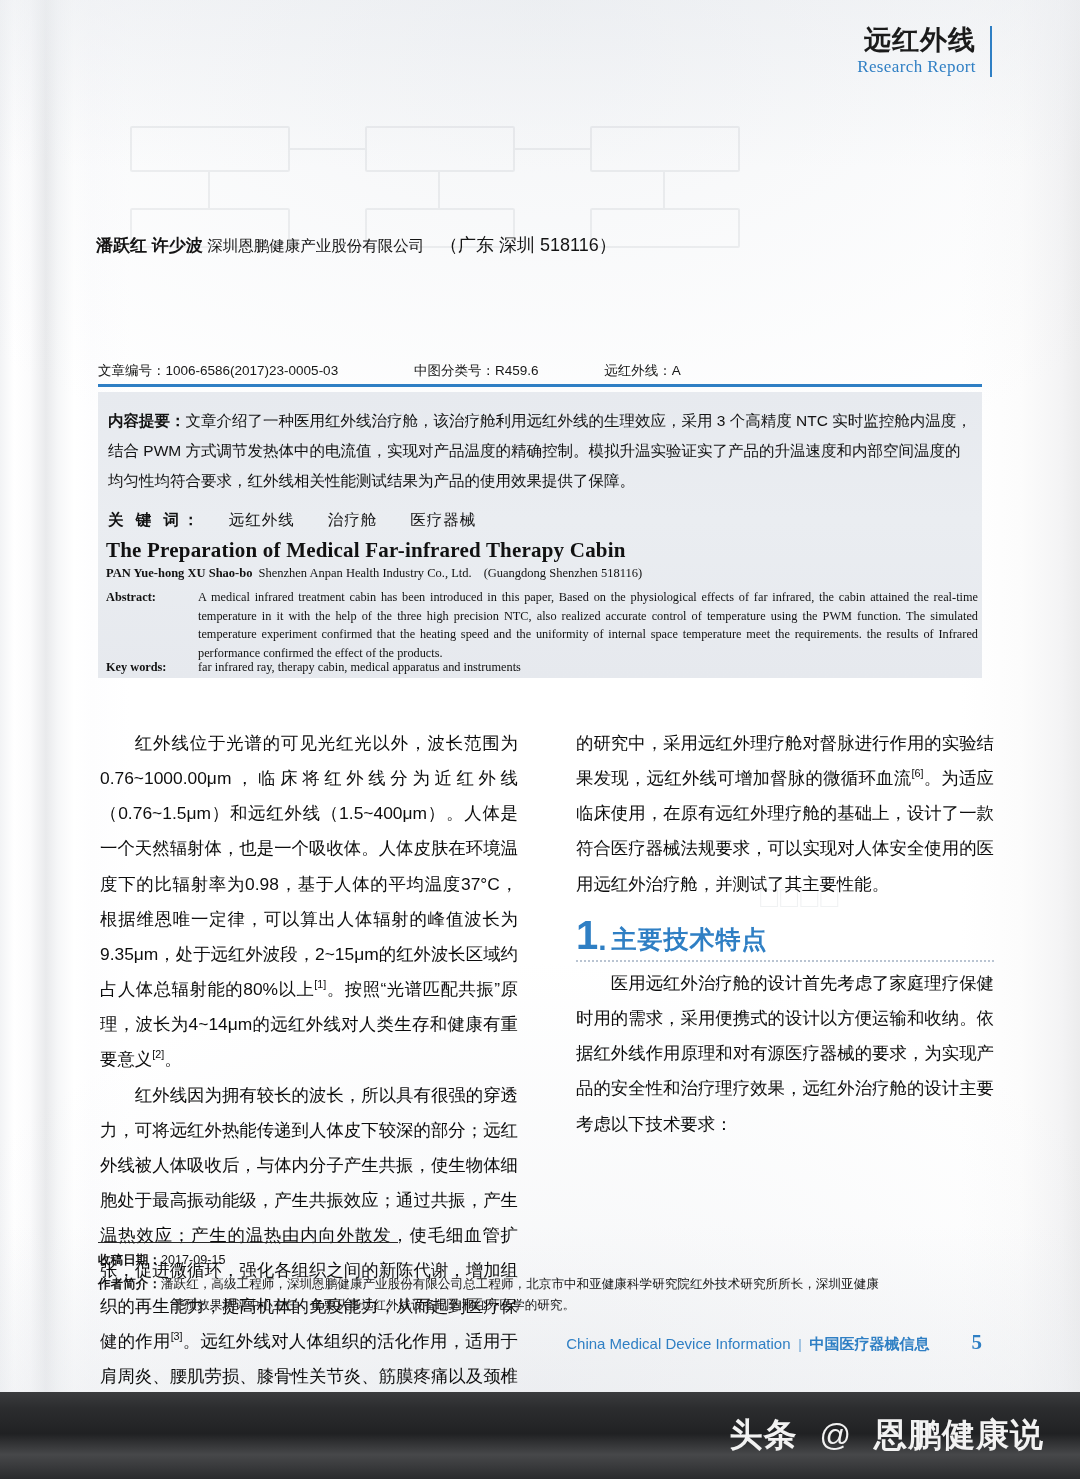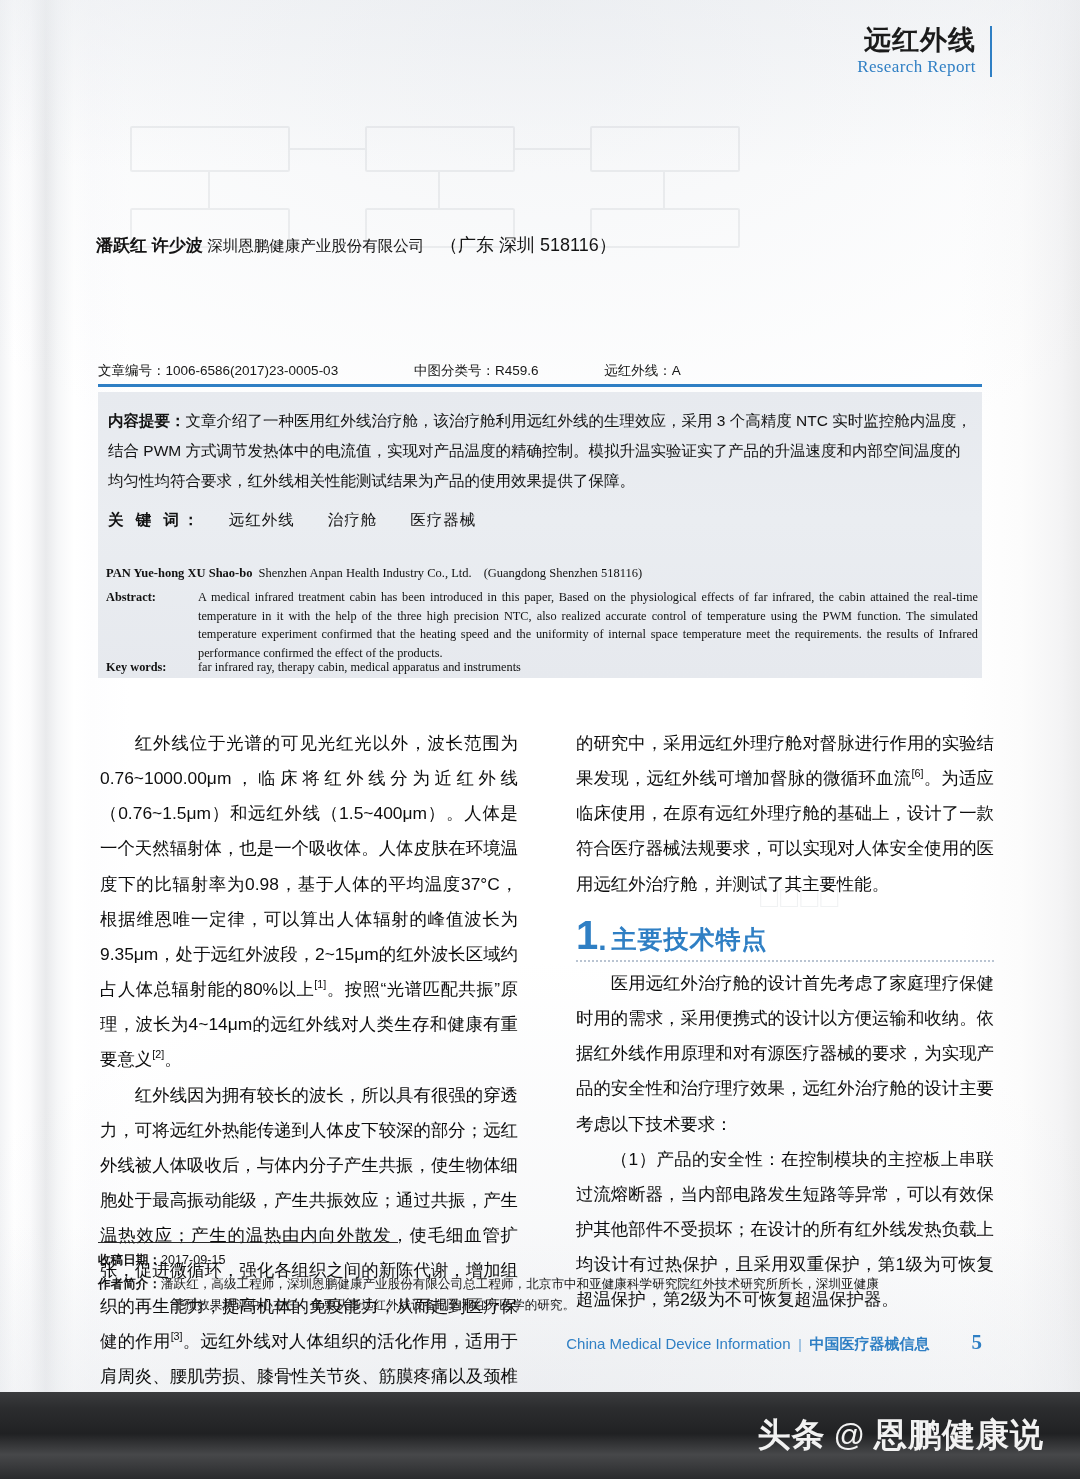--- a/index.html
+++ b/index.html
@@ -204,21 +204,21 @@
   #wm-bar{
     position:absolute; left:0; top:1392px; width:1080px; height:87px;
     background:
       linear-gradient(180deg,#3b3c3e 0%, #2c2d2f 18%, #202123 48%, #47484a 72%, #2a2b2d 100%);
     display:flex; align-items:center; justify-content:flex-end;
     padding-right:36px;
   }
   #wm-bar .wm-text{
     font-family:"Liberation Sans","DejaVu Sans",sans-serif;
     color:#f2f2f2; font-size:33px; font-weight:bold; letter-spacing:1px;
-    display:flex; align-items:center; gap:8px;
+    display:flex; align-items:center; gap:22px;
   }
   #wm-bar .wm-at{ font-weight:normal; font-size:31px; }
 </style>
 </head>
 <body>
 
 <div id="page-sheet">
 
   <div id="scan-tone"></div>
 
@@ -266,20 +266,21 @@
     <div id="abstract-box">
 
       <div class="cn-abs">
         <span class="lbl">内容提要：</span><span class="body" style="display:inline; text-indent:0;">文章介绍了一种医用红外线治疗舱，该治疗舱利用远红外线的生理效应，采用 3 个高精度 NTC 实时监控舱内温度，结合 PWM 方式调节发热体中的电流值，实现对产品温度的精确控制。模拟升温实验证实了产品的升温速度和内部空间温度的均匀性均符合要求，红外线相关性能测试结果为产品的使用效果提供了保障。</span>
       </div>
 
       <div id="kw-line">
         <span class="lbl">关 键 词：</span><span class="kw">远红外线　　治疗舱　　医疗器械</span>
       </div>
 
+      <div id="en-title">The  Preparation of Medical Far-infrared Therapy Cabin</div>
 
       <div id="en-byline">
         <span class="eb-names">PAN Yue-hong  XU Shao-bo</span><span class="eb-aff">Shenzhen Anpan Health Industry  Co., Ltd.</span><span class="eb-loc">(Guangdong Shenzhen  518116)</span>
       </div>
 
       <div id="en-abs">
         <span class="lbl">Abstract:</span>
         <span class="txt">A medical infrared treatment cabin has been introduced in this paper, Based on the physiological effects of far infrared, the cabin attained the real-time temperature in it with the help of the three high precision NTC, also realized accurate control of temperature using the PWM function. The simulated temperature experiment confirmed that the heating speed and the uniformity of internal space temperature meet the requirements. the results of Infrared performance confirmed the effect of the products.</span>
       </div>
 
@@ -298,21 +299,20 @@
       <p class="noind"><span>的研究中，采用远红外理疗舱对督脉进行作用的实验结果发现，远红外线可增加督脉的微循环血流</span><sup>[6]</sup><span>。为适应临床使用，在原有远红外理疗舱的基础上，设计了一款符合医疗器械法规要求，可以实现对人体安全使用的医用远红外治疗舱，并测试了其主要性能。</span></p>
 
       <div class="sec-head">
         <span class="num">1</span>
         <span class="dot">.</span>
         <span class="txt">主要技术特点</span>
       </div>
       <div class="sec-rule"></div>
 
       <p>医用远红外治疗舱的设计首先考虑了家庭理疗保健时用的需求，采用便携式的设计以方便运输和收纳。依据红外线作用原理和对有源医疗器械的要求，为实现产品的安全性和治疗理疗效果，远红外治疗舱的设计主要考虑以下技术要求：</p>
-      <p>（1）产品的安全性：在控制模块的主控板上串联过流熔断器，当内部电路发生短路等异常，可以有效保护其他部件不受损坏；在设计的所有红外线发热负载上均设计有过热保护，且采用双重保护，第1级为可恢复超温保护，第2级为不可恢复超温保护器。</p>
     </div>
 
     <div id="fn-rule"></div>
     <div id="footnotes">
       <div class="fn1">
         <span class="fn-lbl">收稿日期：</span><span>2017-09-15</span>
       </div>
       <div class="fn2">
         <span class="fn-lbl">作者简介：</span><span>潘跃红，高级工程师，深圳恩鹏健康产业股份有限公司总工程师，北京市中和亚健康科学研究院红外技术研究所所长，深圳亚健康</span>
         <span class="cont">干预效果测评中心主任，主要从事远红外线设备制造和红外医学的研究。</span>

